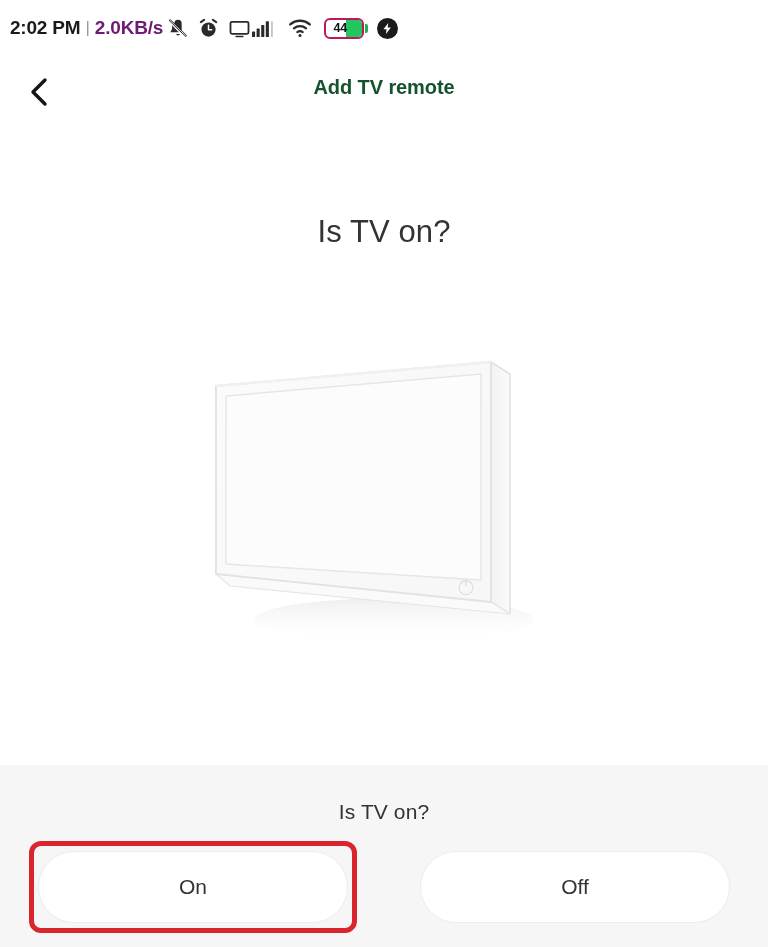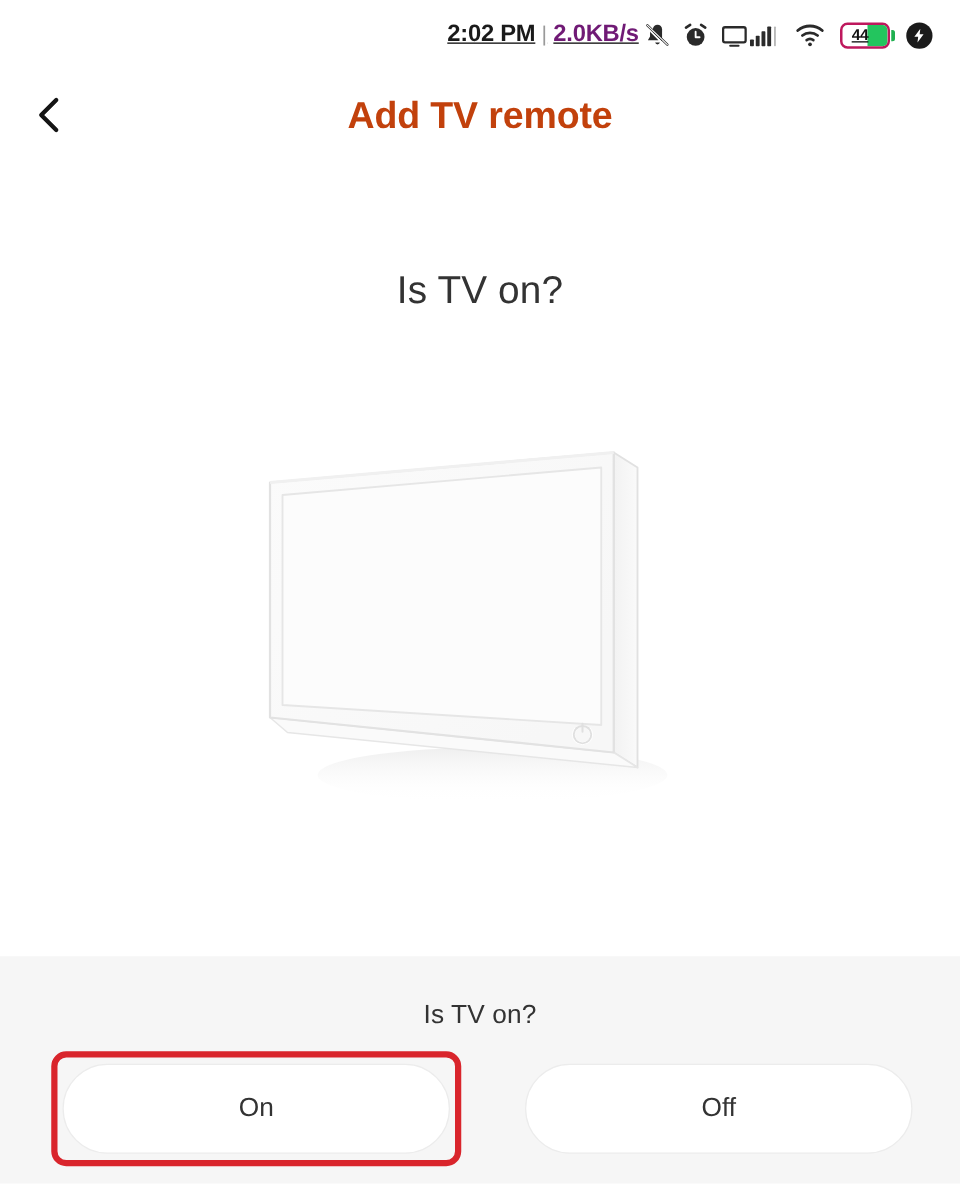--- a/index.html
+++ b/index.html
@@ -16,24 +16,23 @@
     -webkit-font-smoothing: antialiased;
   }
 
   
   .status-bar {
     position: absolute;
     top: 0; left: 0; right: 0;
     height: 56px;
     display: flex;
     align-items: center;
-    justify-content: flex-end;
+    justify-content: flex-start;
     padding: 0 22px 0 10px;
     box-sizing: border-box;
-    text-decoration: underline;
   }
   .status-left {
     display: flex;
     align-items: center;
     gap: 0px;
   }
   .status-time {
     font-size: 19px;
     font-weight: bold;
     color: #1a1a1a;
@@ -134,23 +133,23 @@
     display: flex;
     align-items: center;
     justify-content: center;
     cursor: pointer;
   }
   .app-title {
     position: absolute;
     left: 0; right: 0;
     top: 20px;
     text-align: center;
-    font-size: 30px;
+    font-size: 20px;
     font-weight: bold;
-    color: #c2410c;
+    color: #14532d;
     letter-spacing: -0.1px;
   }
 
   
   .main-area {
     position: absolute;
     top: 134px;
     left: 0; right: 0;
     bottom: 182px;
     background: #ffffff;
@@ -187,21 +186,20 @@
     font-size: 21px;
     color: #333333;
     padding-top: 35px;
     letter-spacing: 0.1px;
   }
   .btn-row {
     display: flex;
     justify-content: space-between;
     padding: 27px 38px 0 38px;
     box-sizing: border-box;
-    margin-left: 12px;
   }
   .pill-btn {
     width: 310px;
     height: 72px;
     border-radius: 36px;
     background: #ffffff;
     border: 1px solid #ececec;
     box-sizing: border-box;
     display: flex;
     align-items: center;

